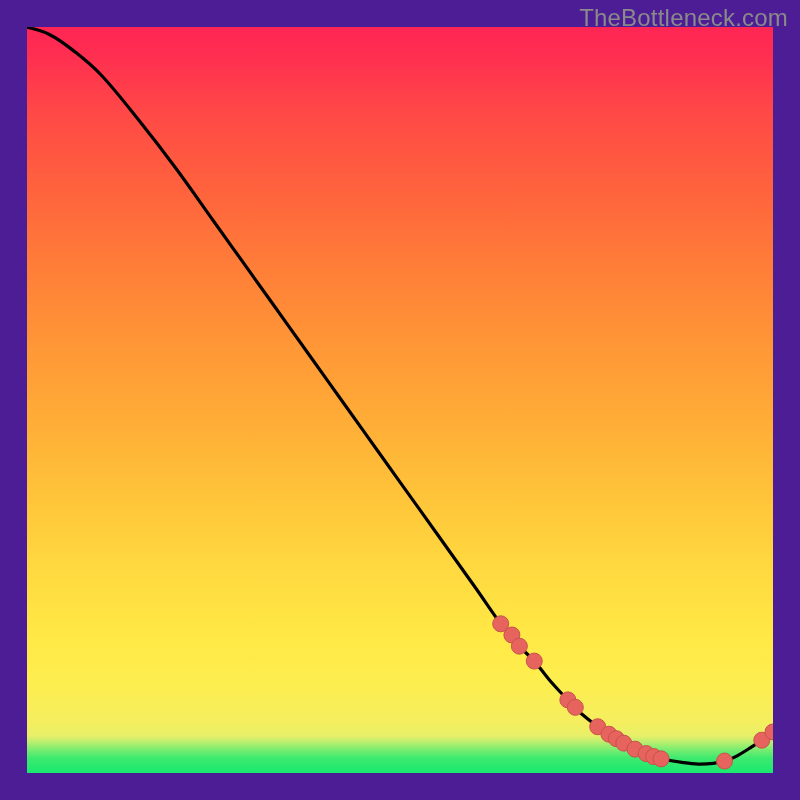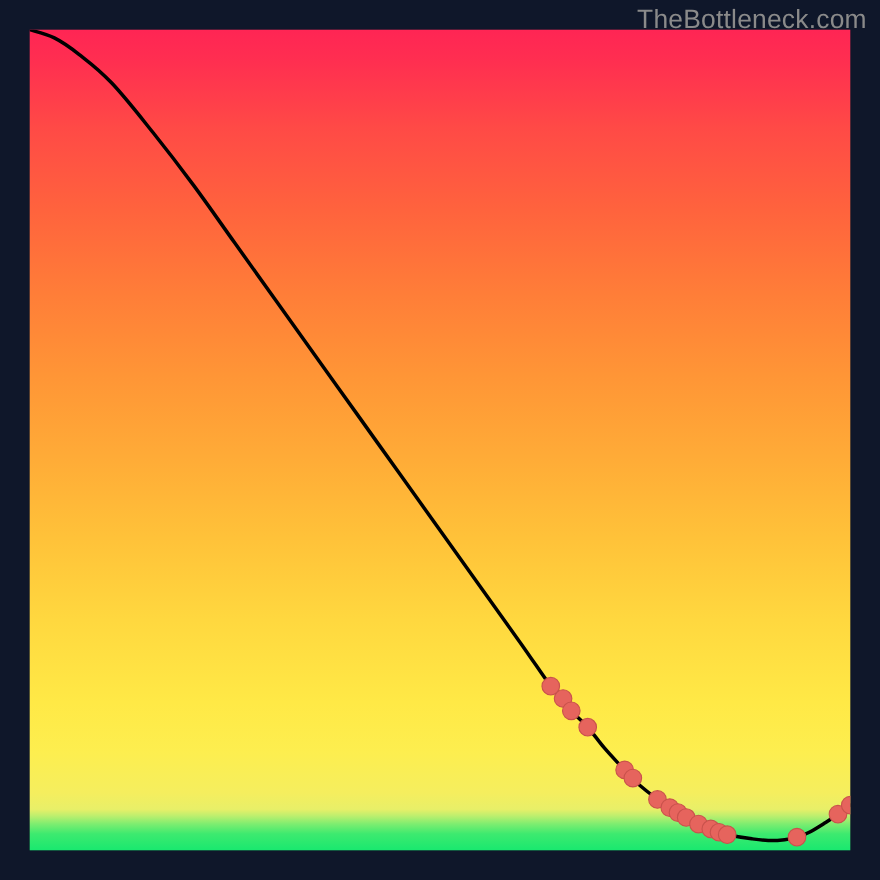--- a/index.html
+++ b/index.html
@@ -8,21 +8,21 @@
     width: 800px;
     height: 800px;
     background: #000;
     overflow: hidden;
     font-family: Arial, Helvetica, sans-serif;
   }
   .stage {
     position: relative;
     width: 800px;
     height: 800px;
-    background: #0f172a;
+    background: #4c1d95;
   }
   .watermark {
     position: absolute;
     top: 4px;
     right: 12px;
     font-size: 24px;
     color: #8a8a8a;
     font-weight: 400;
     letter-spacing: 0.2px;
     user-select: none;

